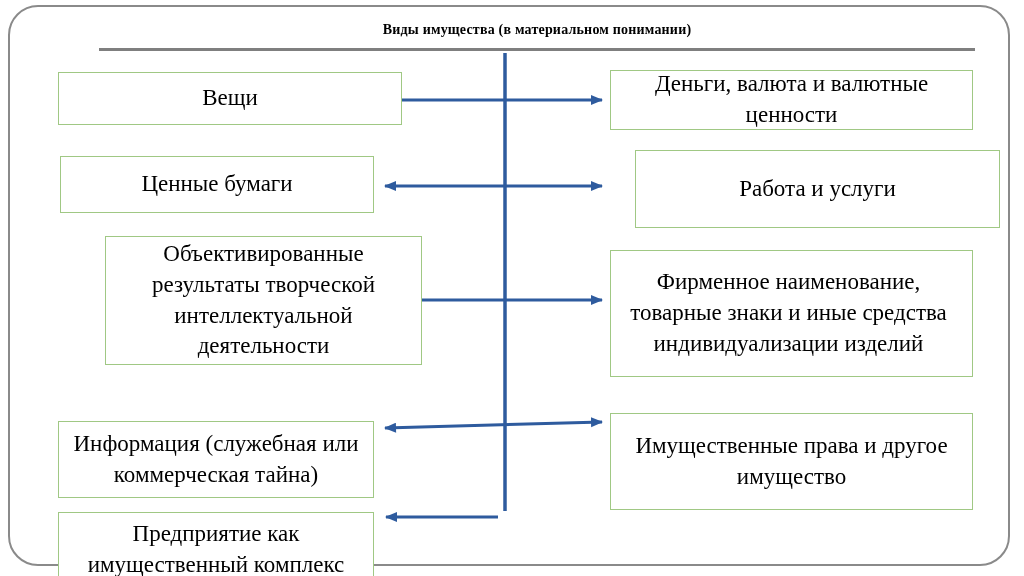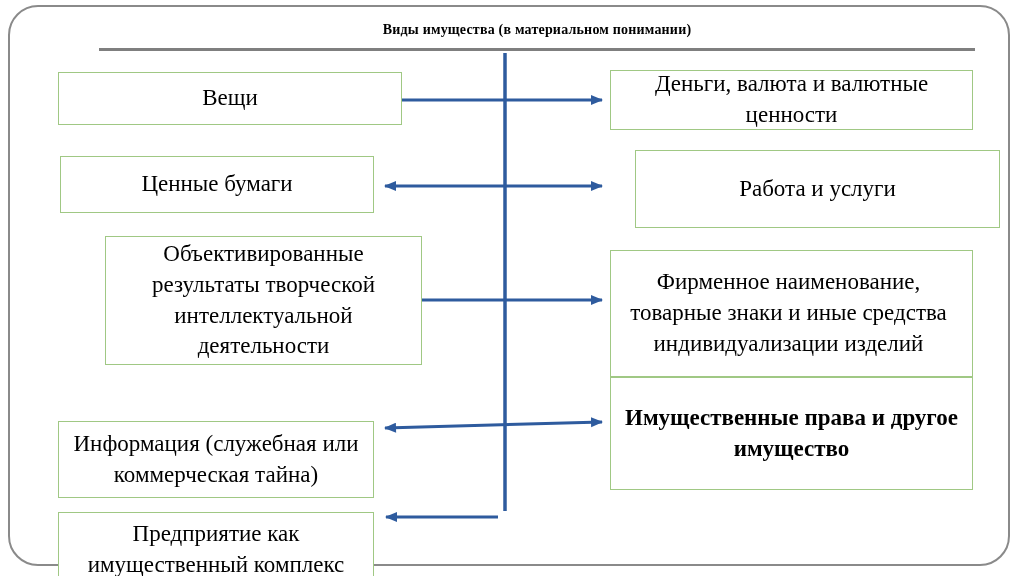--- a/index.html
+++ b/index.html
@@ -63,21 +63,21 @@
   
   .lb1 { left: 58px;  top: 72px;  width: 344px; height: 53px; }
   .lb2 { left: 60px;  top: 156px; width: 314px; height: 57px; }
   .lb3 { left: 57px;  top: 236px; width: 317px; height: 129px; margin-left: 48px; }
   .lb4 { left: 58px;  top: 385px; width: 316px; height: 77px; margin-top: 36px; }
   .lb5 { left: 58px;  top: 512px; width: 316px; height: 75px; }
   
   .rb1 { left: 610px; top: 70px;  width: 363px; height: 60px; }
   .rb2 { left: 608px; top: 150px; width: 365px; height: 78px; margin-left: 27px; }
   .rb3 { left: 610px; top: 250px; width: 363px; height: 127px; padding-left: 6px; }
-  .rb4 { left: 610px; top: 377px; width: 363px; height: 113px; font-weight: bold; }
+  .rb4 { left: 610px; top: 413px; width: 363px; height: 97px; }
   .connectors {
     position: absolute;
     left: 0;
     top: 0;
     width: 1024px;
     height: 576px;
     pointer-events: none;
   }
 </style>
 </head>

